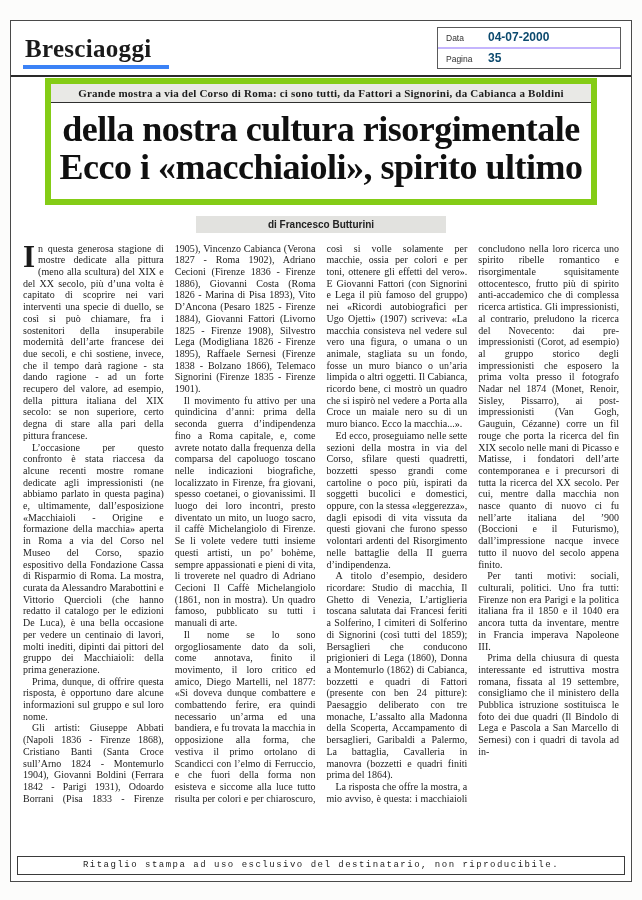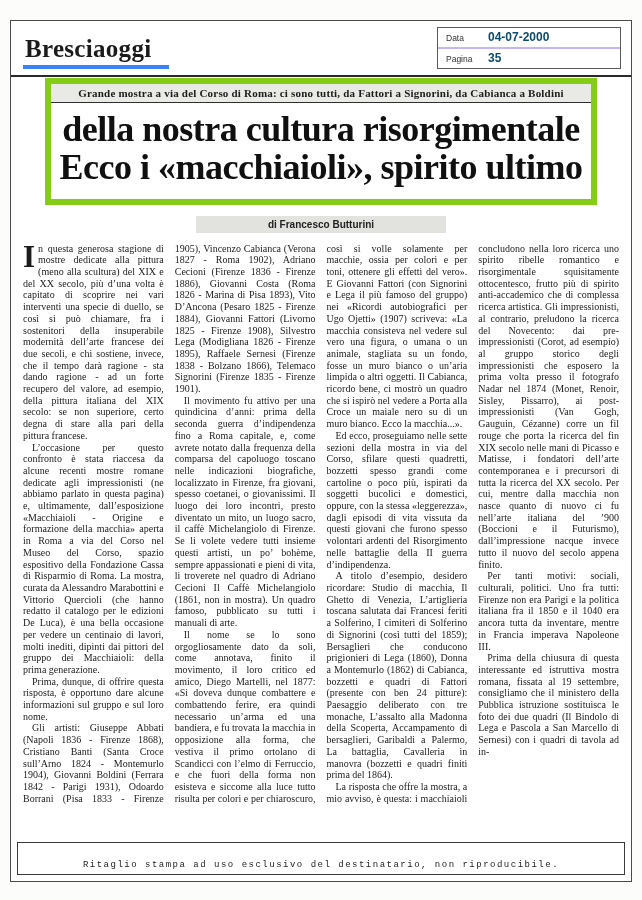--- a/index.html
+++ b/index.html
@@ -120,21 +120,21 @@
     float: left;
     font-size: 31px;
     line-height: 25px;
     font-weight: bold;
     padding: 1px 3px 0 0;
   }
   
   .footer {
     border: 1px solid #3a3a3a;
     margin: 4px 6px 6px;
-    padding: 17px 2px 4px;
+    padding: 3px 2px 4px;
     text-align: center;
     font-family: "Liberation Mono", monospace;
     font-size: 9px;
     letter-spacing: 1.5px;
     color: #1d1d1d;
     white-space: nowrap;
     overflow: hidden;
   }
 </style>
 </head>

